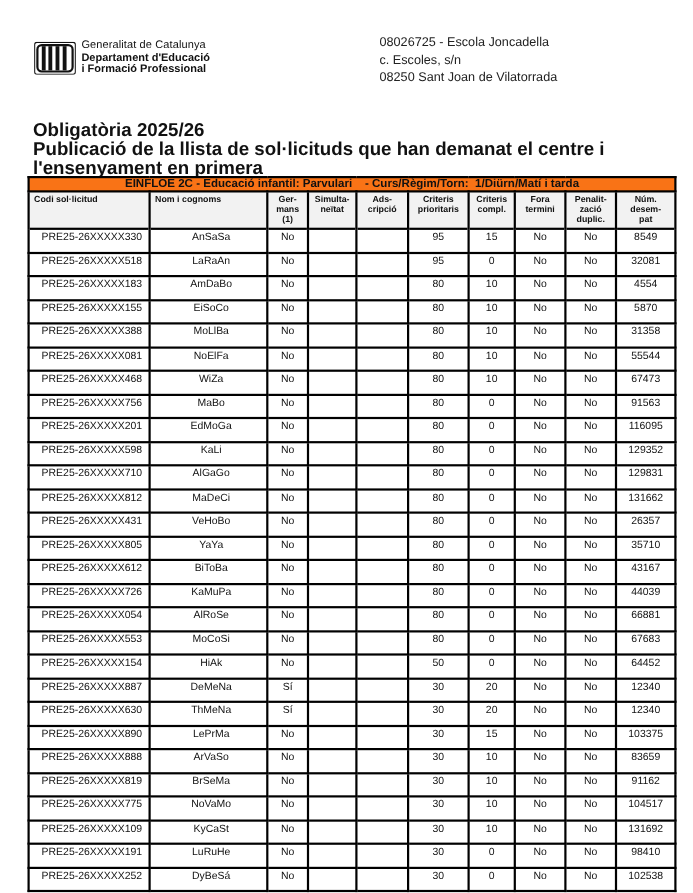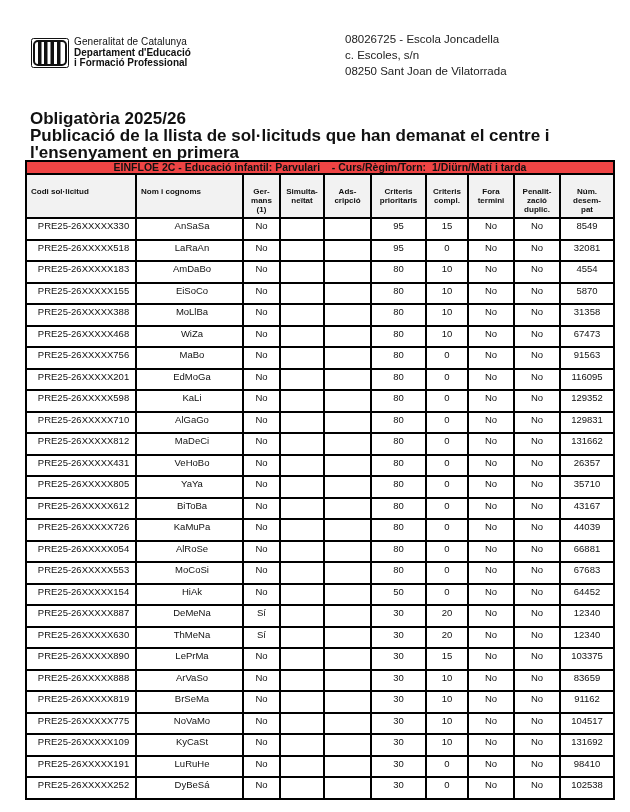--- a/index.html
+++ b/index.html
@@ -5,23 +5,23 @@
   html, body { margin: 0; padding: 0; background: #ffffff; }
   body { width: 630px; height: 812px; position: relative; overflow: hidden; font-family: "Liberation Sans", sans-serif; color: #111; }
   .logo { position: absolute; left: 31px; top: 38px; width: 38px; height: 30px; }
   .org { position: absolute; left: 74px; top: 37px; font-size: 10px; line-height: 10.5px; }
   .org .l1 { font-weight: normal; letter-spacing: 0.1px; }
   .org .l2, .org .l3 { font-weight: bold; }
   .school { position: absolute; left: 345px; top: 31px; font-size: 11.5px; line-height: 16px; color: #222; }
   .heading { position: absolute; left: 30px; top: 110px; font-size: 17px; font-weight: bold; line-height: 17px; width: 590px; }
   table.list { position: absolute; left: 25px; top: 160px; border-collapse: collapse; table-layout: fixed; width: 588px; font-size: 9.5px; }
   table.list td, table.list th { border: 2px solid #000; padding: 0; }
-  table.list th { border-width: 1px 2px; font-size: 8px; font-weight: bold; vertical-align: top; text-align: center; background: #f2f2f2; line-height: 9px; padding-top: 12px; }
+  table.list th { border-width: 1px 2px; font-size: 8px; font-weight: bold; vertical-align: top; text-align: center; background: #f2f2f2; line-height: 9px; padding-top: 2px; }
   table.list th.left { text-align: left; padding-left: 4px; }
-  .caption-row td { background: #ef4444; font-weight: bold; font-size: 10.5px; text-align: center; height: 11px; line-height: 11px; border-width: 1px 2px 1px 2px; }
+  .caption-row td { background: #f97316; font-weight: bold; font-size: 10.5px; text-align: center; height: 11px; line-height: 11px; border-width: 1px 2px 1px 2px; }
   .hdr-row th { height: 30px; }
   table.list tbody tr.row td { height: 18.5px; vertical-align: top; line-height: 11px; padding-top: 1px; border-width: 2px; }
   td.c-left { text-align: center; padding-left: 5px !important; }
   td.c-center { text-align: center; }
 </style>
 </head>
 <body>
 
 <svg class="logo" viewBox="0 0 38 30">
   <rect x="0.5" y="0.5" width="37" height="29" rx="2" fill="none" stroke="#111" stroke-width="1"></rect>
@@ -146,20 +146,32 @@
         <td class="c-center">No</td>
         <td class="c-center"></td>
         <td class="c-center"></td>
         <td class="c-center">80</td>
         <td class="c-center">10</td>
         <td class="c-center">No</td>
         <td class="c-center">No</td>
         <td class="c-center">31358</td>
       </tr>
       <tr class="row">
+        <td class="c-left">PRE25-26XXXXX081</td>
+        <td class="c-left">NoElFa</td>
+        <td class="c-center">No</td>
+        <td class="c-center"></td>
+        <td class="c-center"></td>
+        <td class="c-center">80</td>
+        <td class="c-center">10</td>
+        <td class="c-center">No</td>
+        <td class="c-center">No</td>
+        <td class="c-center">55544</td>
+      </tr>
+      <tr class="row">
         <td class="c-left">PRE25-26XXXXX468</td>
         <td class="c-left">WiZa</td>
         <td class="c-center">No</td>
         <td class="c-center"></td>
         <td class="c-center"></td>
         <td class="c-center">80</td>
         <td class="c-center">10</td>
         <td class="c-center">No</td>
         <td class="c-center">No</td>
         <td class="c-center">67473</td>

